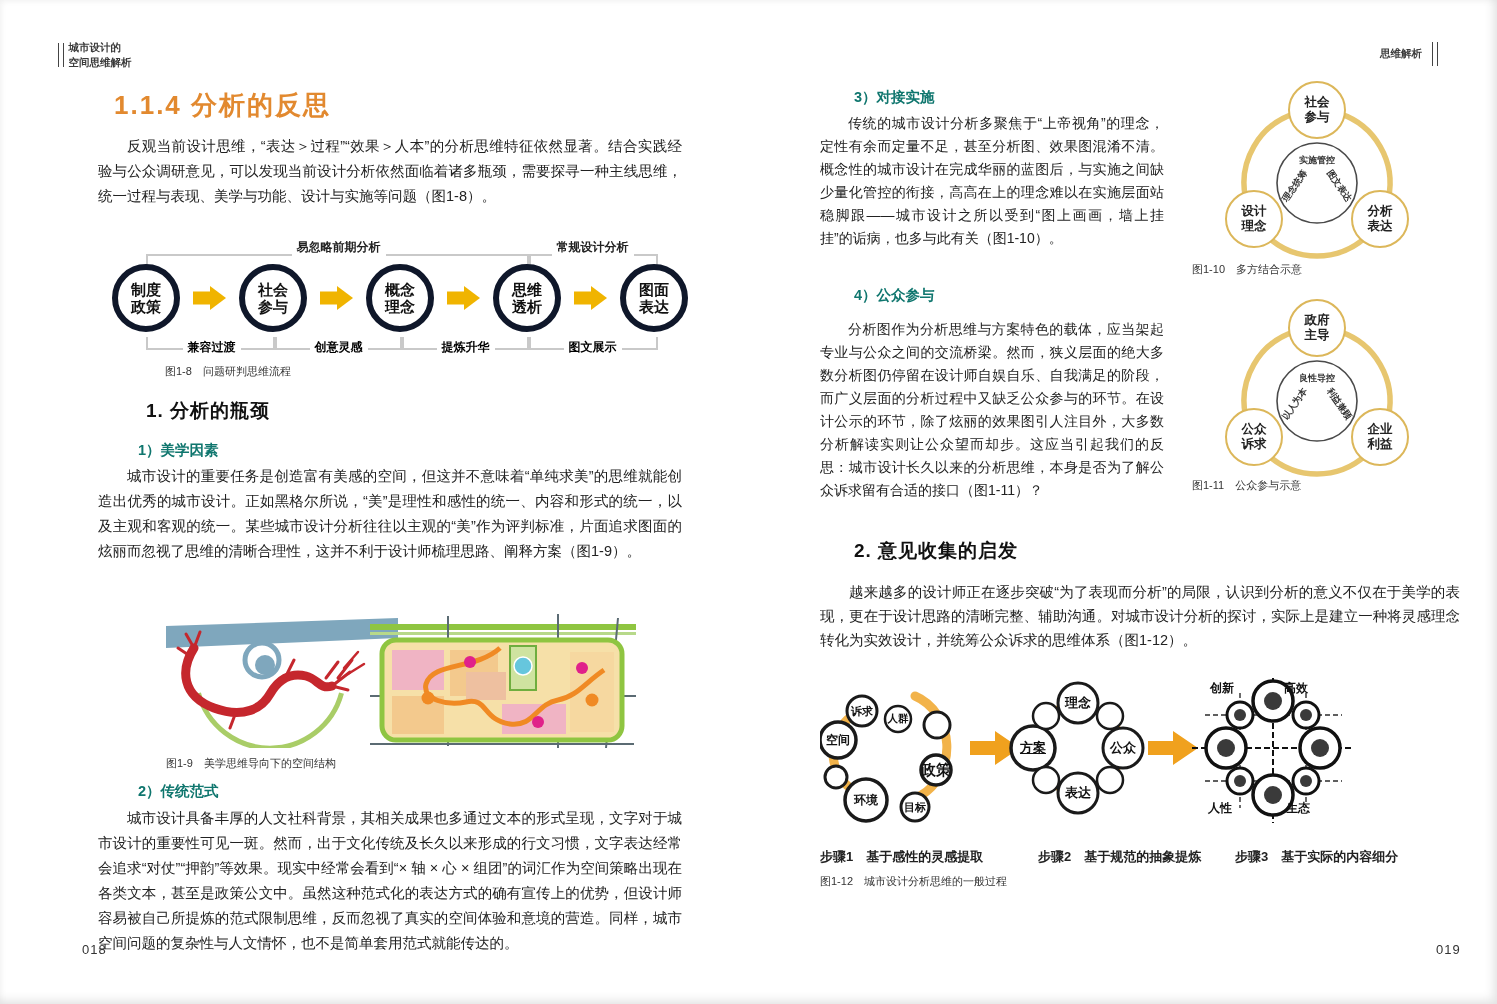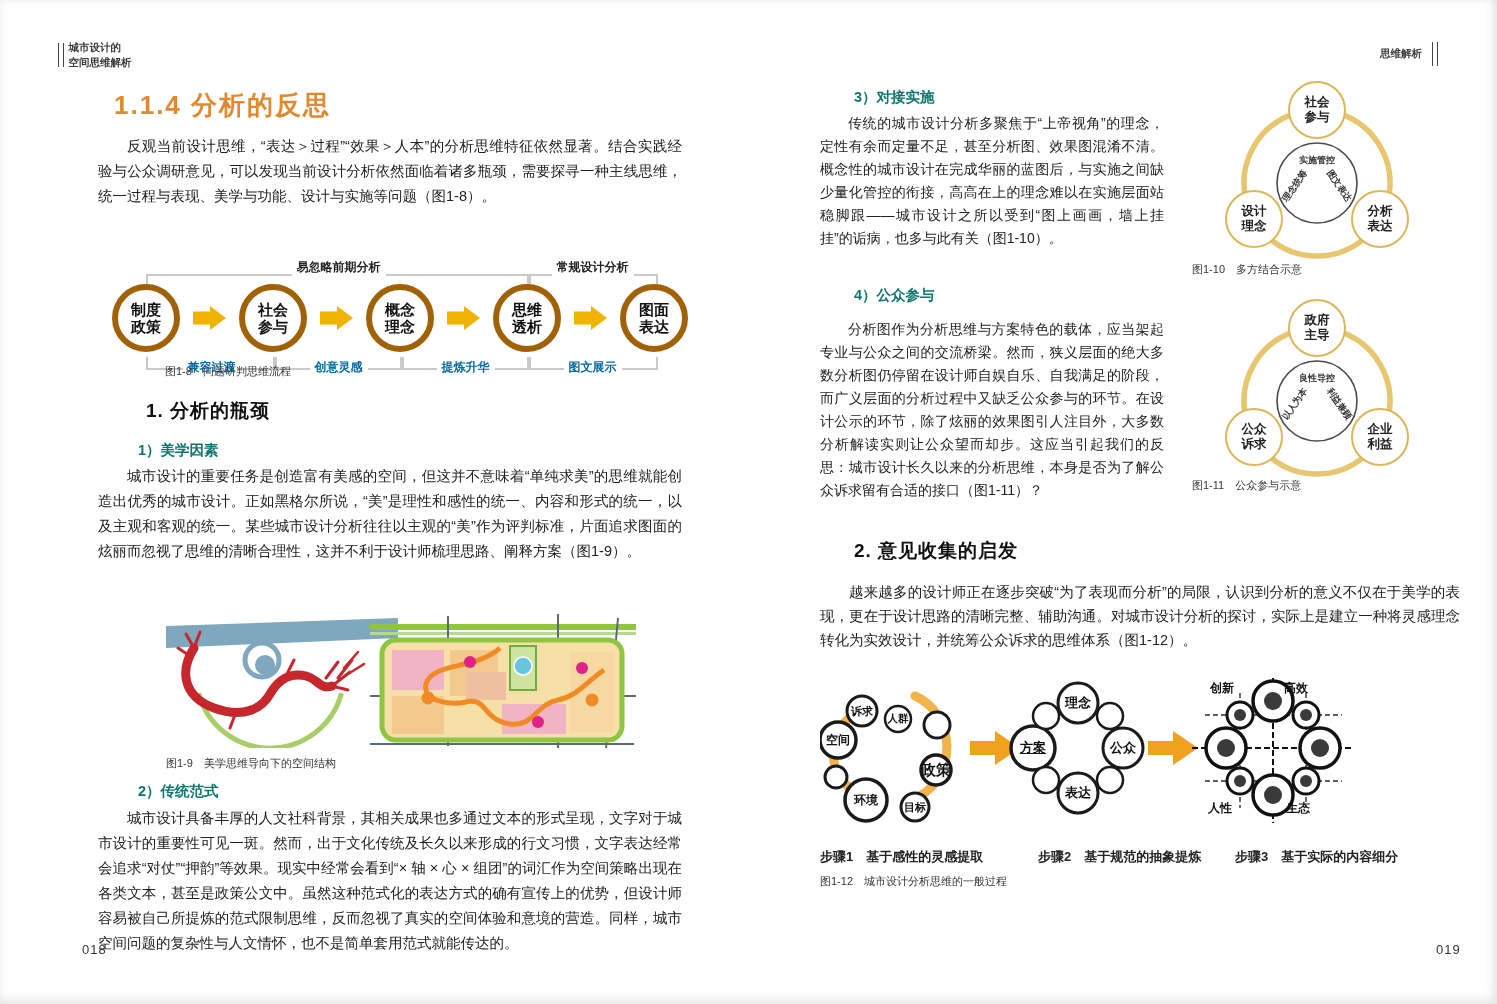--- a/index.html
+++ b/index.html
@@ -15,33 +15,33 @@
   .dbar{display:inline-block;width:4px;height:24px;border-left:1.5px solid #444;border-right:1.5px solid #444;vertical-align:middle;}
   .pageno{font-size:13px;color:#333;letter-spacing:1px;margin-left:24px;}
   
   .sec-title{font-size:26px;font-weight:bold;color:#e2892f;letter-spacing:2px;}
   .h2{font-size:19px;font-weight:bold;color:#111;letter-spacing:1px;}
   .h3{font-size:14.5px;font-weight:bold;color:#0f766e;}
   .body-l{font-size:14.5px;line-height:25px;text-align:justify;text-indent:2em;color:#222;}
   .body-r{font-size:14px;line-height:23px;text-align:justify;text-indent:2em;color:#222;}
   .caption{font-size:11px;color:#333;}
   
-  .fig8{width:576px;height:122px;margin-top:20px;}
+  .fig8{width:576px;height:122px;}
   .f8-row{position:absolute;left:0;top:24px;display:flex;align-items:center;}
-  .f8-circle{width:68px;height:68px;border:6px solid #a16207;border-radius:50%;background:#fff;
+  .f8-circle{width:68px;height:68px;border:6px solid #0f172a;border-radius:50%;background:#fff;
     display:flex;align-items:center;justify-content:center;box-sizing:border-box;flex:0 0 auto;}
   .f8-circle span{display:block;width:34px;font-size:15px;font-weight:bold;line-height:1.15;text-align:center;color:#111;}
   .flow-arrow{width:59px;height:28px;position:relative;flex:0 0 auto;}
   .flow-arrow::before{content:"";position:absolute;left:13px;top:50%;transform:translateY(-50%);width:17px;height:13px;background:#f0b400;}
   .flow-arrow::after{content:"";position:absolute;left:30px;top:50%;transform:translateY(-50%);
     border-left:16px solid #f0b400;border-top:12px solid transparent;border-bottom:12px solid transparent;}
   .t-bracket{position:absolute;top:14px;height:9px;border-top:2px solid #c9c9c9;border-left:2px solid #c9c9c9;border-right:2px solid #c9c9c9;}
   .t-bracket span{position:absolute;left:50%;top:-17px;transform:translateX(-50%);font-size:12px;font-weight:bold;color:#222;white-space:nowrap;background:#fff;padding:0 5px;}
   .b-bracket{position:absolute;top:97px;height:11px;border-bottom:2px solid #c9c9c9;border-left:2px solid #c9c9c9;border-right:2px solid #c9c9c9;}
-  .b-bracket span{position:absolute;left:50%;bottom:-8px;transform:translateX(-50%);font-size:12px;font-weight:bold;color:#0369a1;white-space:nowrap;background:#fff;padding:0 5px;}
+  .b-bracket span{position:absolute;left:50%;bottom:-8px;transform:translateX(-50%);font-size:12px;font-weight:bold;color:#000000;white-space:nowrap;background:#fff;padding:0 5px;}
   
   .tri{width:250px;height:192px;}
   .tri svg{position:absolute;left:0;top:0;}
   .tri-outer{position:absolute;width:58px;height:58px;border:2px solid #dcb75a;border-radius:50%;background:#fff;
     display:flex;align-items:center;justify-content:center;box-sizing:border-box;}
   .tri-outer span{display:block;width:27px;font-size:12.5px;font-weight:bold;line-height:1.2;text-align:center;color:#222;}
   .tri-inner{position:absolute;font-size:9px;font-weight:bold;color:#333;white-space:nowrap;}
   
   .fig12{width:642px;height:200px;}
   .f12-label{position:absolute;transform:translate(-50%,-50%);font-weight:bold;color:#111;white-space:nowrap;}

